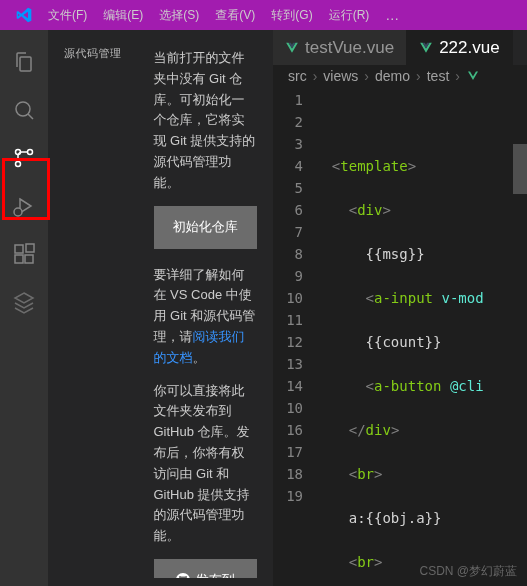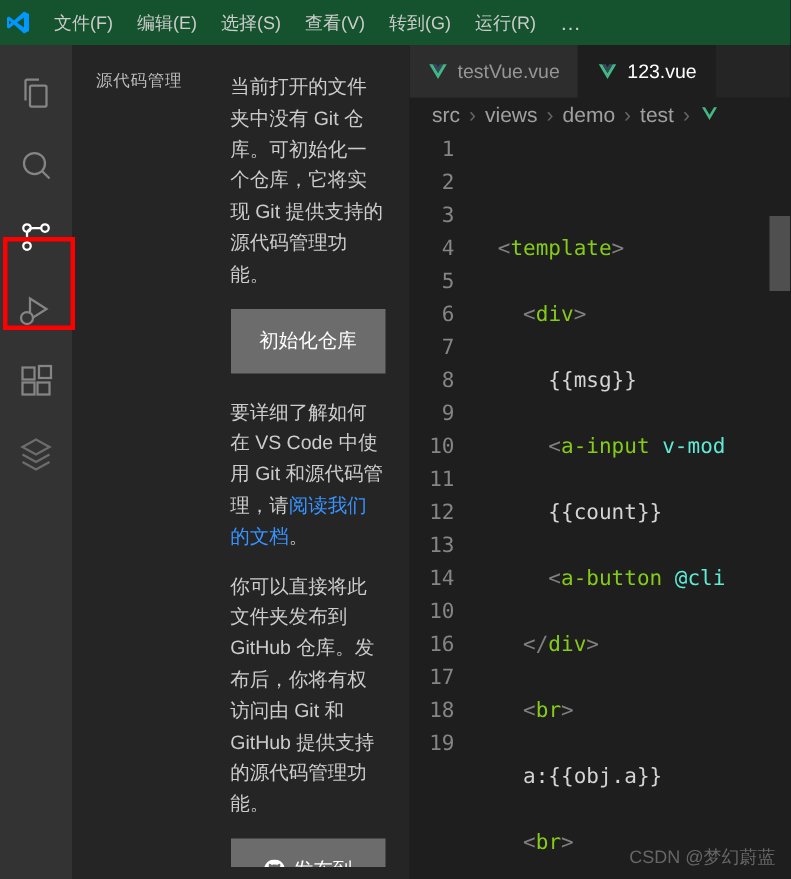--- a/index.html
+++ b/index.html
@@ -1,37 +1,37 @@
 <!DOCTYPE html>
 <html><head>
 <meta charset="utf-8">
 <style>
 * { margin: 0; padding: 0; box-sizing: border-box; }
 body { font-family: "Microsoft YaHei", "Segoe UI", sans-serif; background: #1e1e1e; color: #cccccc; width: 527px; height: 586px; overflow: hidden; font-size: 13px; }
-.titlebar { display: flex; align-items: center; height: 30px; background: #14532d; padding-left: 4px; }
+.titlebar { display: flex; align-items: center; height: 30px; background: #a21caf; padding-left: 16px; }
 .titlebar .vscode-icon { width: 16px; height: 16px; margin-right: 8px; }
 .menu-items { display: flex; }
 .menu-item { padding: 0 8px; line-height: 30px; color: #cccccc; font-size: 12px; cursor: pointer; }
 .menu-ellipsis { padding: 0 8px; line-height: 30px; font-size: 14px; }
 .main { display: flex; height: calc(100% - 30px); }
 .activitybar { width: 48px; background: #333333; display: flex; flex-direction: column; align-items: center; padding-top: 8px; }
 .activitybar .ab-item { width: 48px; height: 48px; display: flex; align-items: center; justify-content: center; color: #858585; cursor: pointer; }
 .activitybar .ab-item.active { color: #ffffff; }
 .activitybar .ab-item svg { width: 24px; height: 24px; }
 .highlight-box { position: absolute; left: 2px; top: 158px; width: 48px; height: 62px; border: 3px solid #ff0000; z-index: 10; }
 .sidebar { width: 225px; background: #252526; padding: 8px 0; overflow: hidden; display: flex; }
 .sidebar-title { padding: 8px 16px; font-size: 11px; color: #bbbbbb; letter-spacing: 0.5px; }
 .sidebar-content { padding: 10px 16px; color: #cccccc; font-size: 13px; line-height: 1.6; overflow-y: auto; flex: 1; }
 .sidebar-content p { margin-bottom: 12px; }
 .sidebar-content a { color: #3794ff; text-decoration: none; }
 .btn { display: flex; align-items: center; justify-content: center; width: 100%; height: 43px; background: #6c6c6c; color: #ffffff; border: none; cursor: pointer; font-size: 13px; margin-bottom: 16px; }
 .btn svg { width: 14px; height: 14px; margin-right: 6px; }
 .editor { flex: 1; background: #1e1e1e; display: flex; flex-direction: column; overflow: hidden; }
 .tabs { display: flex; height: 35px; background: #252526; }
-.tab { display: flex; align-items: center; padding: 0 12px; background: #2d2d2d; color: #969696; border-right: 1px solid #1e1e1e; font-size: 13px; cursor: pointer; }
+.tab { display: flex; align-items: center; padding: 0 12px; background: #2d2d2d; color: #969696; border-right: 1px solid #1e1e1e; font-size: 17px; cursor: pointer; }
 .tab.active { background: #1e1e1e; color: #ffffff; }
 .tab svg { width: 14px; height: 14px; margin-right: 6px; }
 .breadcrumb { display: flex; align-items: center; height: 22px; padding: 0 12px; color: #a0a0a0; font-size: 14px; }
 .breadcrumb span { margin: 0 3px; }
 .breadcrumb .sep { color: #666; }
 .breadcrumb svg { width: 12px; height: 12px; margin-left: 4px; }
 .code-area { flex: 1; display: flex; overflow: hidden; position: relative; }
 .gutter { width: 42px; text-align: right; padding-right: 12px; color: #858585; font-family: Consolas, monospace; font-size: 14px; line-height: 22px; padding-top: 2px; }
 .code { flex: 1; font-family: Consolas, monospace; font-size: 14px; line-height: 22px; white-space: pre; padding-top: 2px; color: #d4d4d4; }
 .tag { color: #808080; }
@@ -126,21 +126,21 @@
             <path fill="#41b883" d="M2 3l10 17L22 3h-4l-6 10L6 3z"></path>
             <path fill="#35495e" d="M6 3l6 10 6-10h-4l-2 3.5L10 3z"></path>
           </svg>
           <span>testVue.vue</span>
         </div>
       <div class="tab active">
           <svg viewBox="0 0 24 24">
             <path fill="#41b883" d="M2 3l10 17L22 3h-4l-6 10L6 3z"></path>
             <path fill="#35495e" d="M6 3l6 10 6-10h-4l-2 3.5L10 3z"></path>
           </svg>
-          <span>123.vue</span>
+          <span>222.vue</span>
         </div>
     </div>
     <div class="breadcrumb">
       <span>src</span>
         <span class="sep">›</span>
       <span>views</span>
         <span class="sep">›</span>
       <span>demo</span>
         <span class="sep">›</span>
       <span>test</span>

